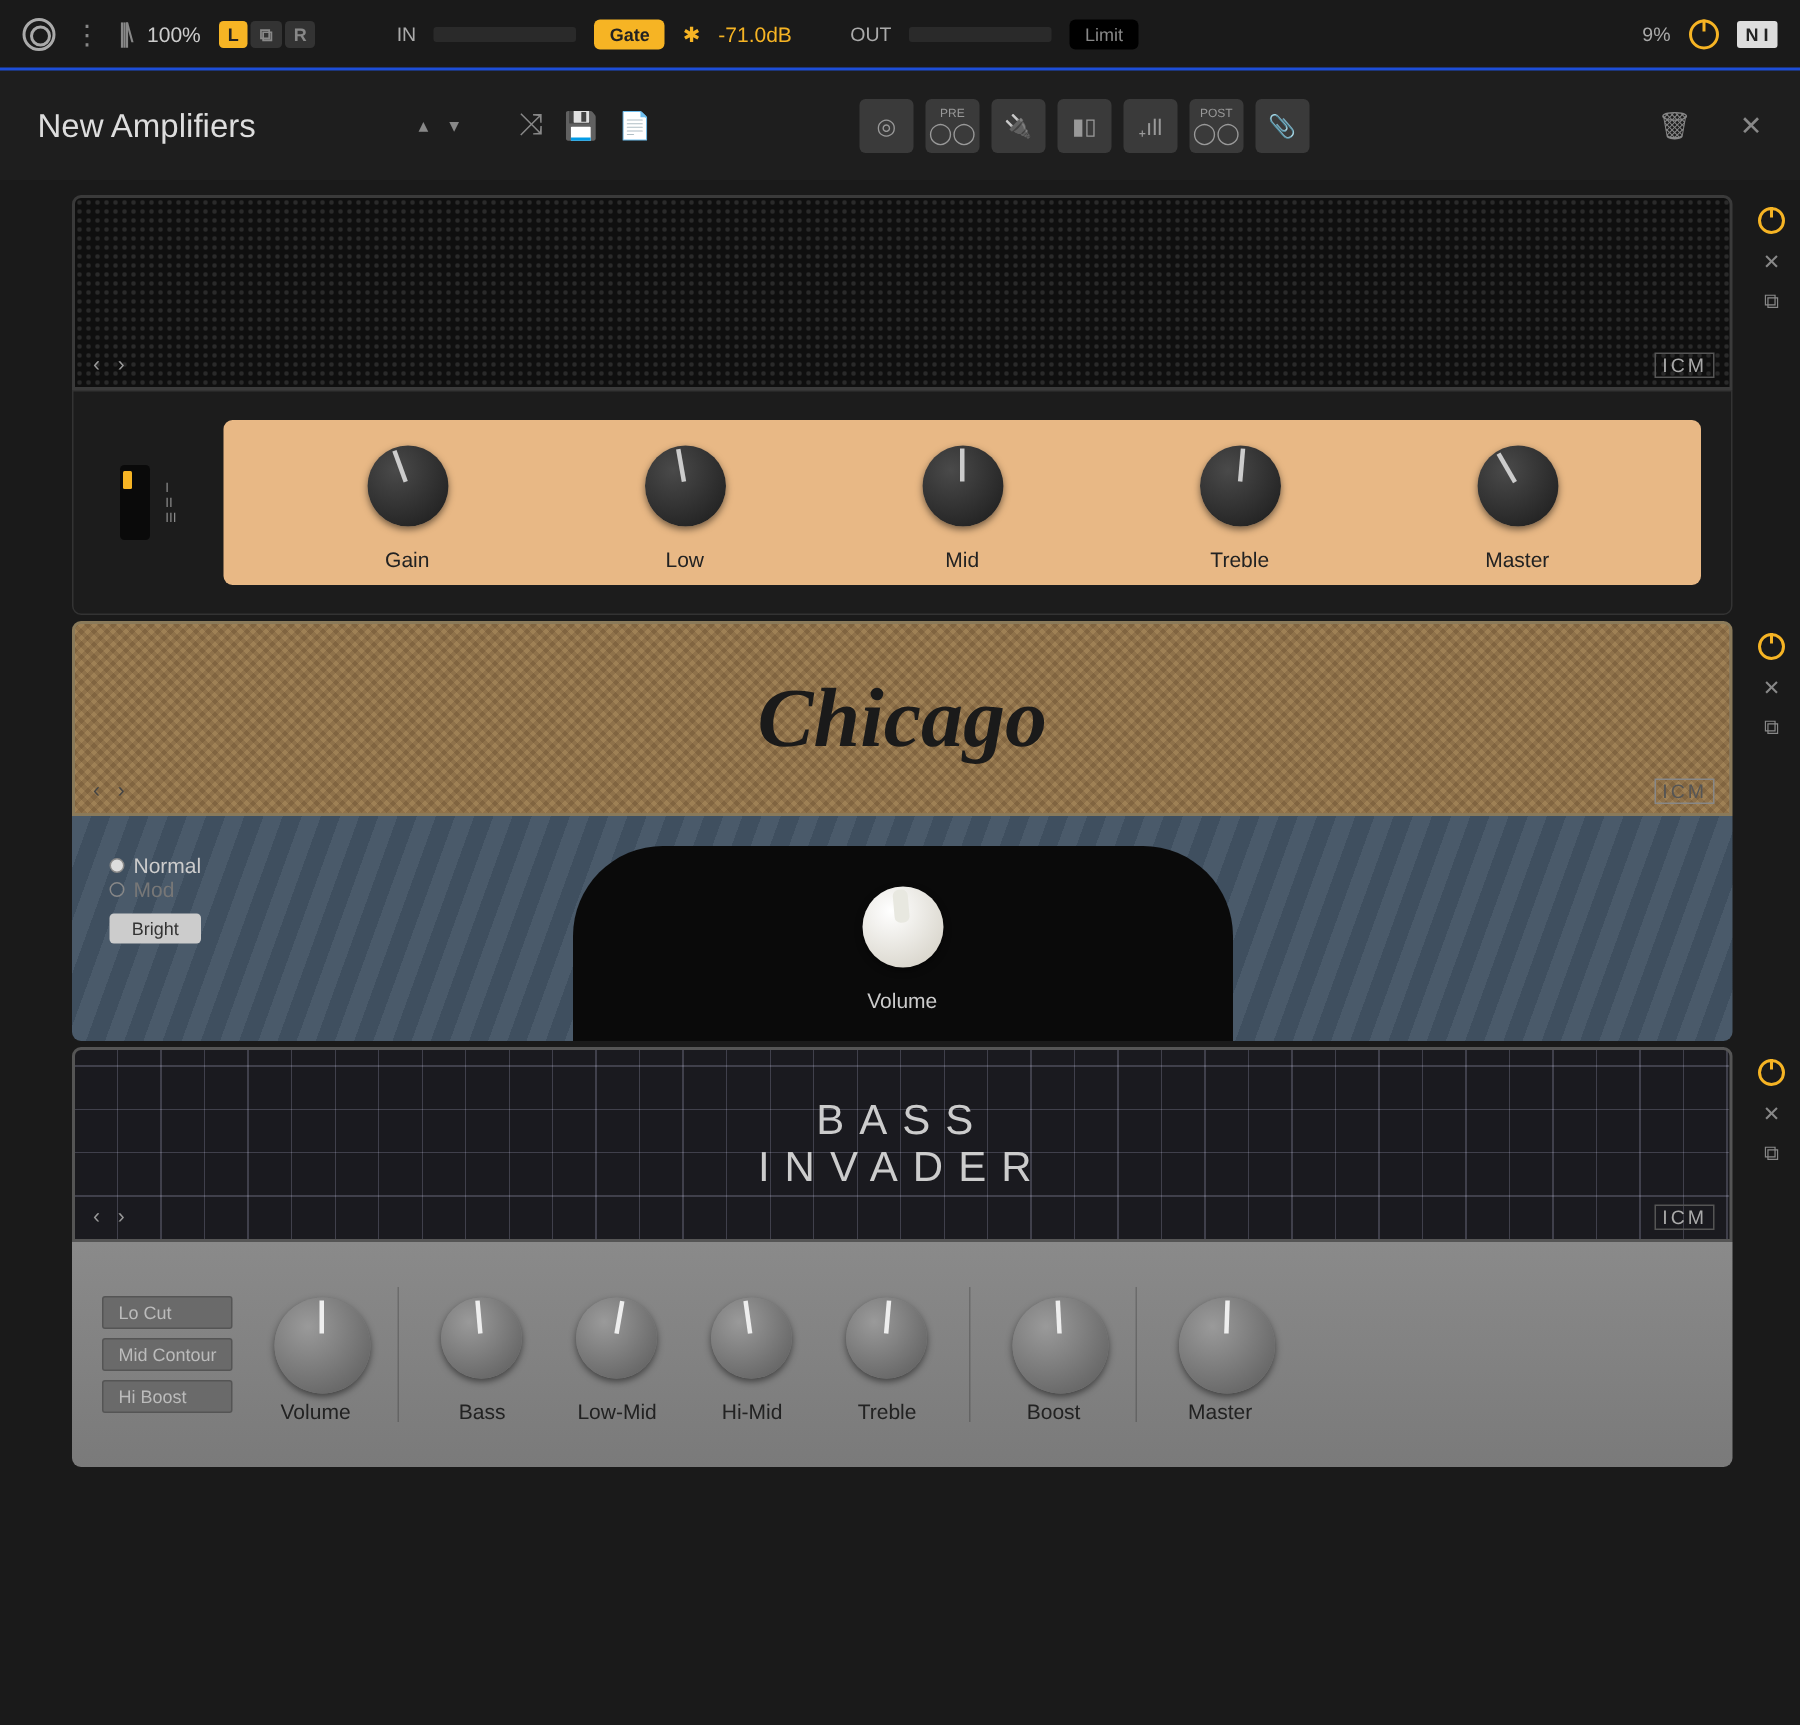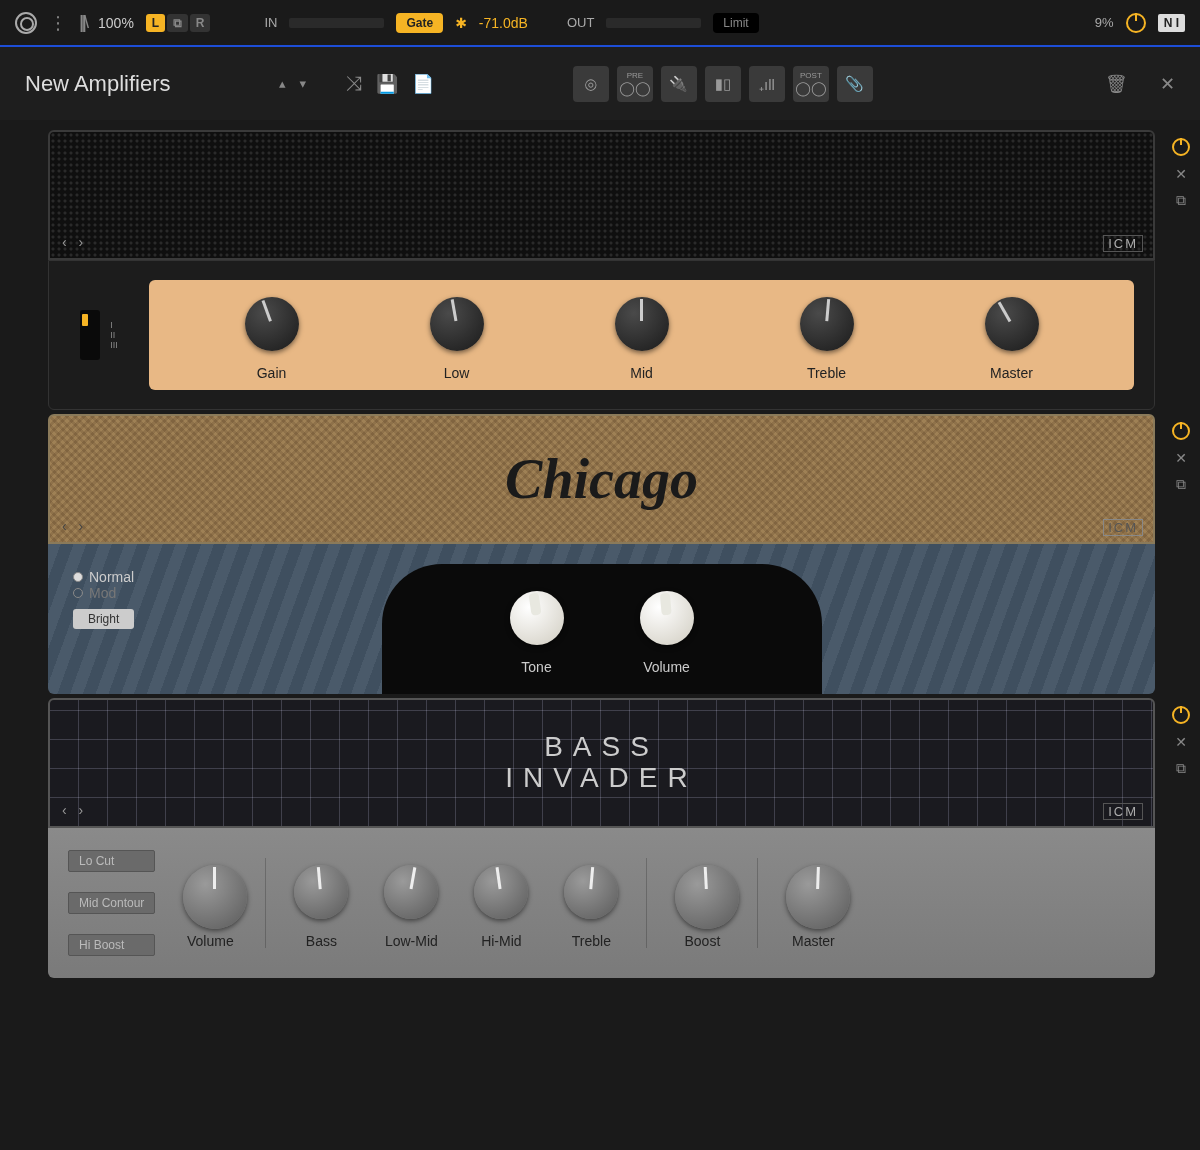--- a/index.html
+++ b/index.html
@@ -80,21 +80,21 @@
 .chicago-side { position: absolute; left: 25px; top: 25px; font-size: 14px; color: #ccc; }
 .radio-opt { display: flex; align-items: center; gap: 6px; cursor: pointer; }
 .radio-dot { width: 10px; height: 10px; border: 1px solid #888; border-radius: 50%; }
 .radio-dot.on { background: #ddd; }
 .bright-btn { margin-top: 8px; padding: 3px 10px; background: #ccc; color: #333; font-size: 12px; border-radius: 3px; cursor: pointer; text-align: center; }
 
 
 .grill-bass { background: linear-gradient(#1a1a1f, #1a1a1f), repeating-linear-gradient(0deg, transparent 0 28px, #2a2a32 28px 29px), repeating-linear-gradient(90deg, transparent 0 28px, #2a2a32 28px 29px); background-blend-mode: screen; border: 2px solid #555; }
 .amp-title-bass { font-family: Arial, sans-serif; font-size: 28px; letter-spacing: 10px; color: #ccc; text-align: center; font-weight: 300; line-height: 1.1; }
 .panel-bass { background: linear-gradient(#8a8a8a, #7a7a7a); border-radius: 0 0 6px 6px; }
-.bass-side { display: flex; flex-direction: column; gap: 20px; }
+.bass-side { display: flex; flex-direction: column; gap: 6px; }
 .bass-toggle { padding: 3px 10px; background: #6a6a6a; color: #bbb; font-size: 12px; border: 1px solid #555; border-radius: 2px; cursor: pointer; }
 .knob-sep { width: 1px; height: 90px; background: rgba(0,0,0,0.2); }
 
 .scale-wrap { position: relative; width: 70px; height: 70px; }
 </style>
 </head>
 <body>
 
 <div class="top-bar">
   <div class="spiral-icon"></div>
@@ -245,29 +245,20 @@
             <div class="radio-dot"></div>
             <span>Mod</span>
           </div>
         <div class="bright-btn">Bright</div>
       </div>
       <div class="panel-chicago-inner">
         <div class="knob-unit">
           <div class="scale-wrap">
               <div class="knob">
                 <div class="knob-body knob-white"></div>
-                <div class="knob-pointer knob-pointer-dark" style="transform:rotate(-8deg);background:#e8e8e0;width:10px;left:30px;border-radius:4px"></div>
-              </div>
-            </div>
-          <div class="knob-label knob-label-light">Tone</div>
-        </div>
-        <div class="knob-unit">
-          <div class="scale-wrap">
-              <div class="knob">
-                <div class="knob-body knob-white"></div>
                 <div class="knob-pointer" style="transform:rotate(-5deg);background:#e8e8e0;width:10px;left:30px;border-radius:4px"></div>
               </div>
             </div>
           <div class="knob-label knob-label-light">Volume</div>
         </div>
       </div>
     </div>
   </div>
 
   <div class="amp-module">

